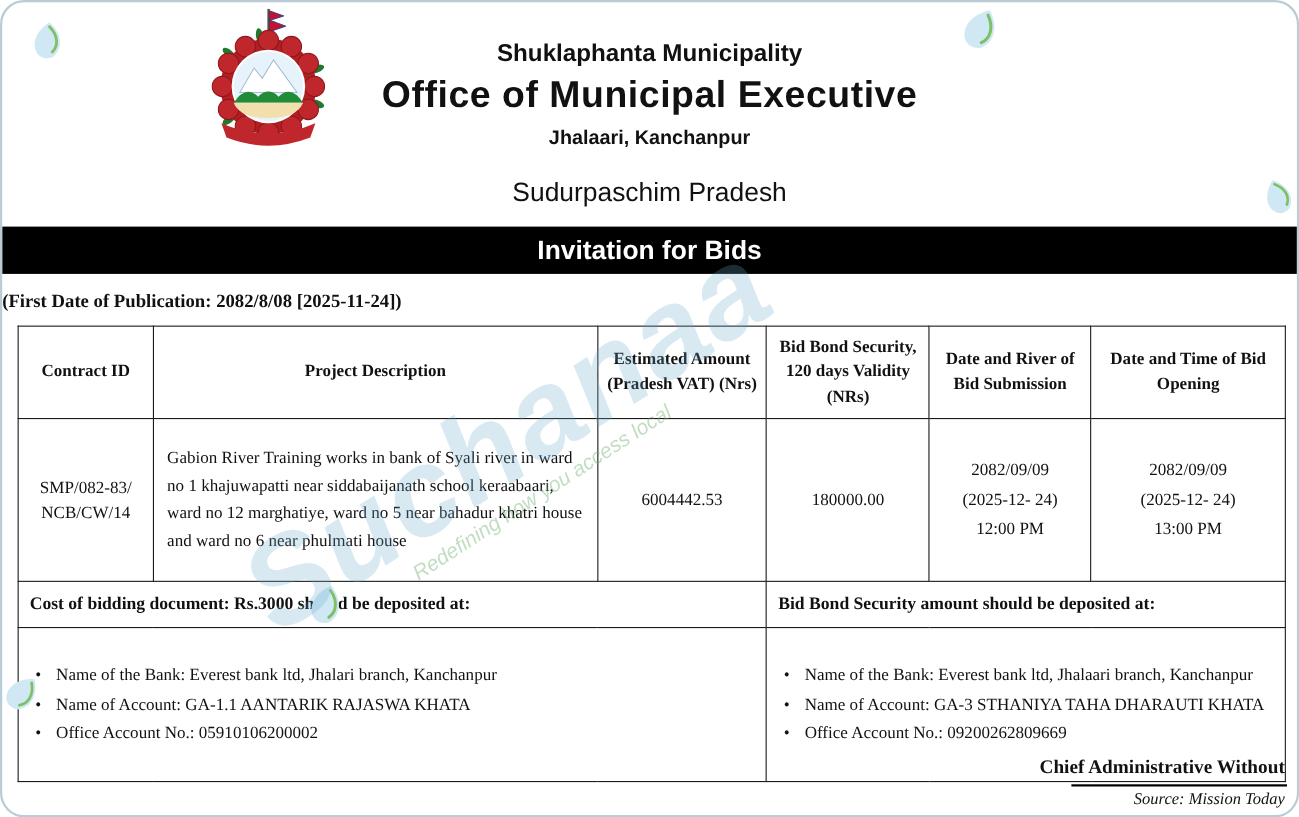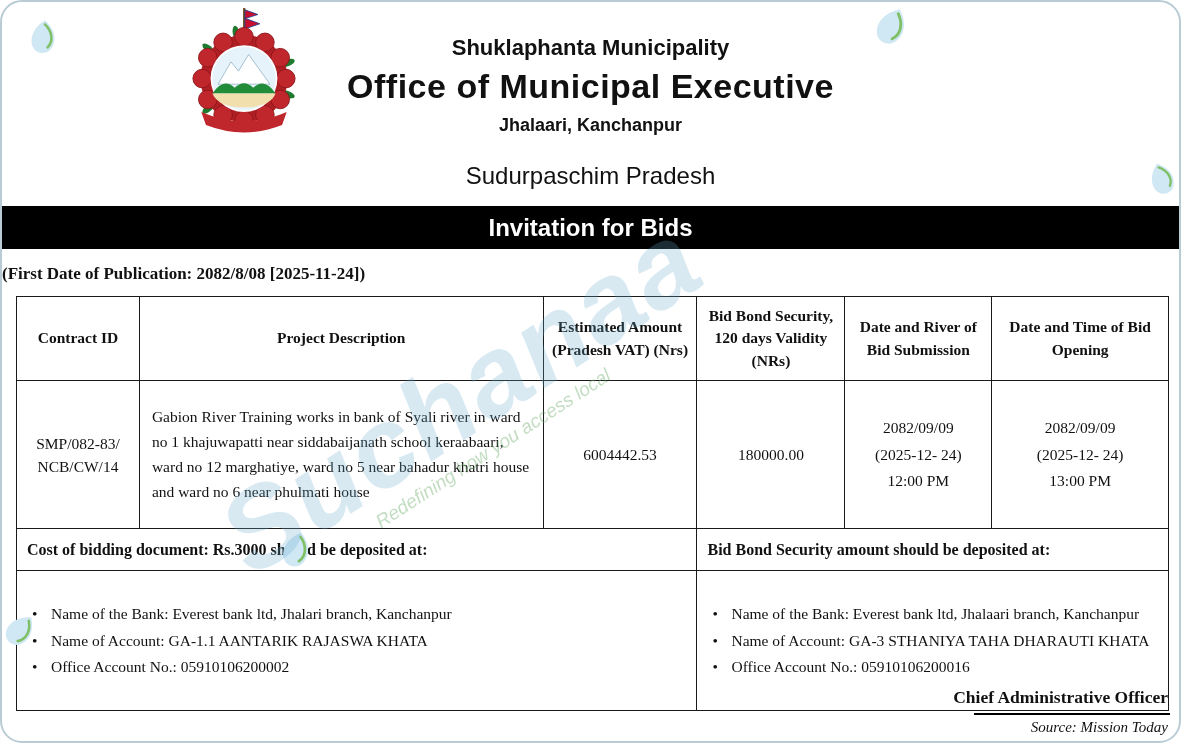--- a/index.html
+++ b/index.html
@@ -197,26 +197,26 @@
         <ul class="deposit-list">
           <li>Name of the Bank: Everest bank ltd, Jhalari branch, Kanchanpur</li>
           <li>Name of Account: GA-1.1 AANTARIK RAJASWA KHATA</li>
           <li>Office Account No.: 05910106200002</li>
         </ul>
       </td>
       <td colspan="3">
         <ul class="deposit-list">
           <li>Name of the Bank: Everest bank ltd, Jhalaari branch, Kanchanpur</li>
           <li>Name of Account: GA-3 STHANIYA TAHA DHARAUTI KHATA</li>
-          <li>Office Account No.: 05910106200016</li>
+          <li>Office Account No.: 09200262809669</li>
         </ul>
       </td>
     </tr>
   </tbody>
     </table>
 
   <div class="footer">
-    <div class="signature">Chief Administrative Officer</div>
+    <div class="signature">Chief Administrative Without</div>
     <div class="footer-rule"></div>
     <div class="source">Source: Mission Today</div>
   </div>
 
 </div>
 
 </body></html>

